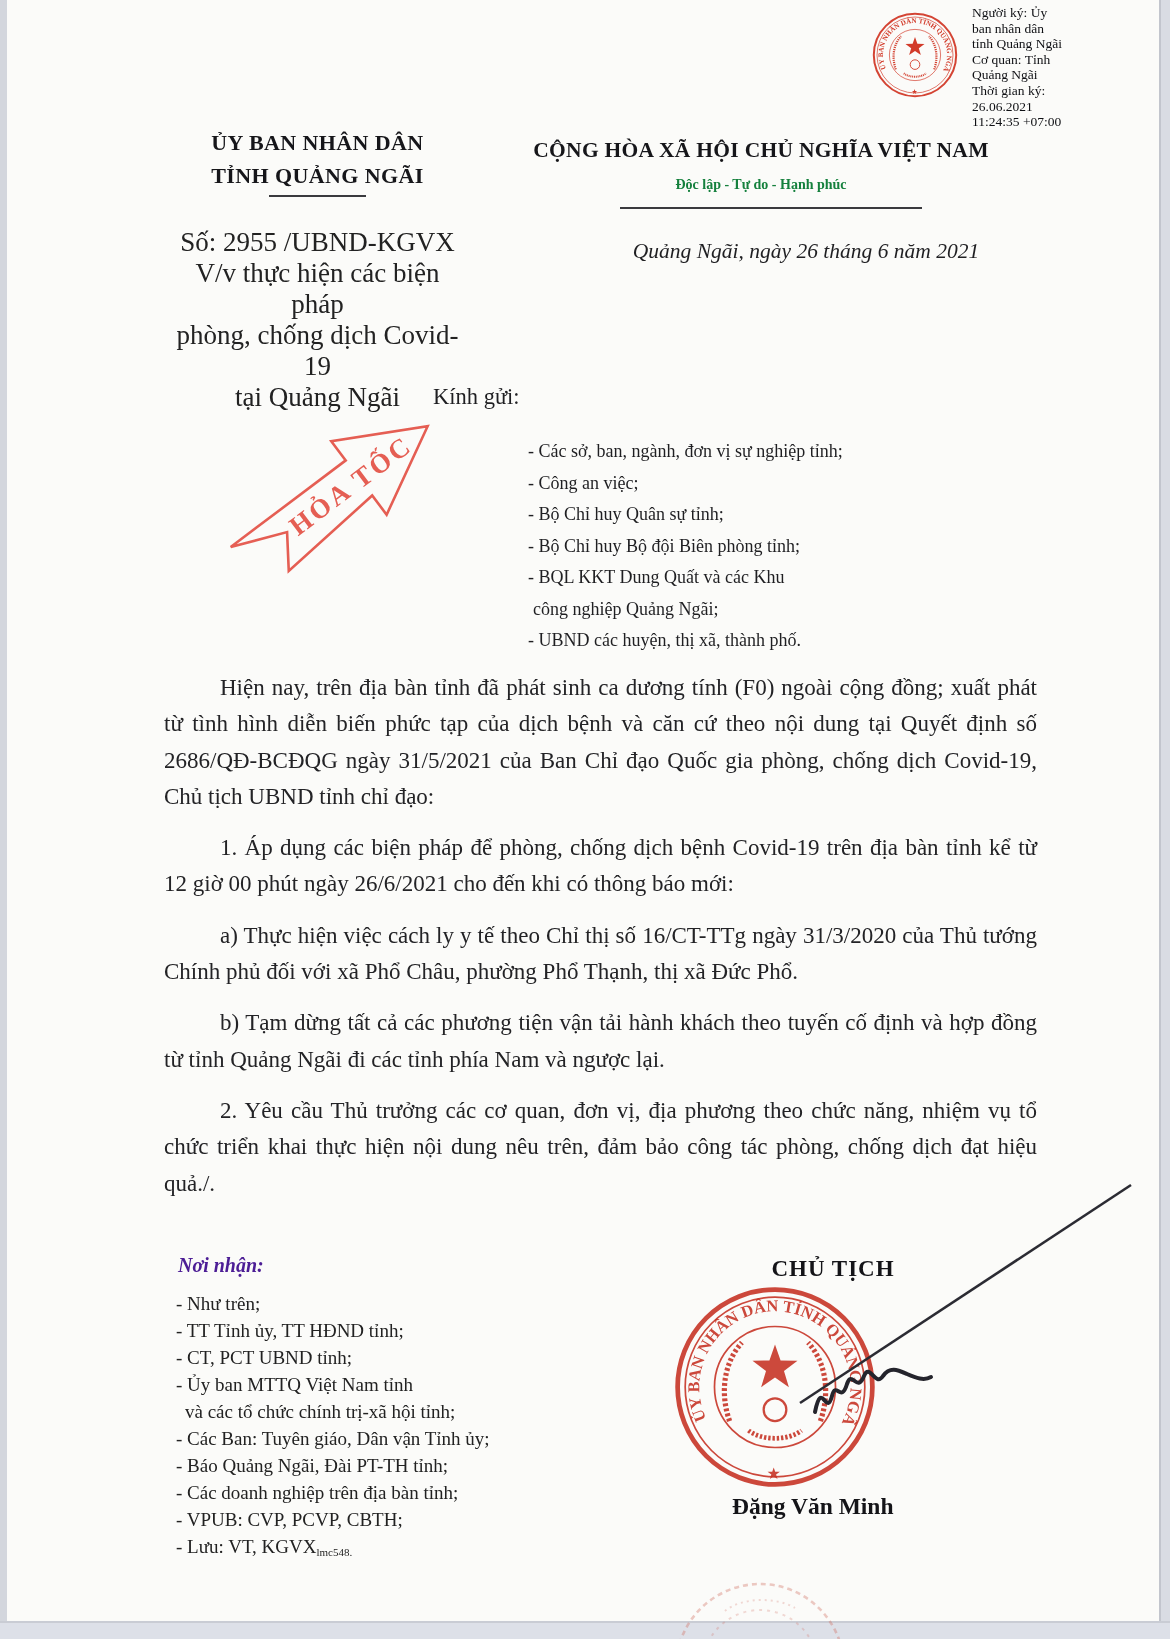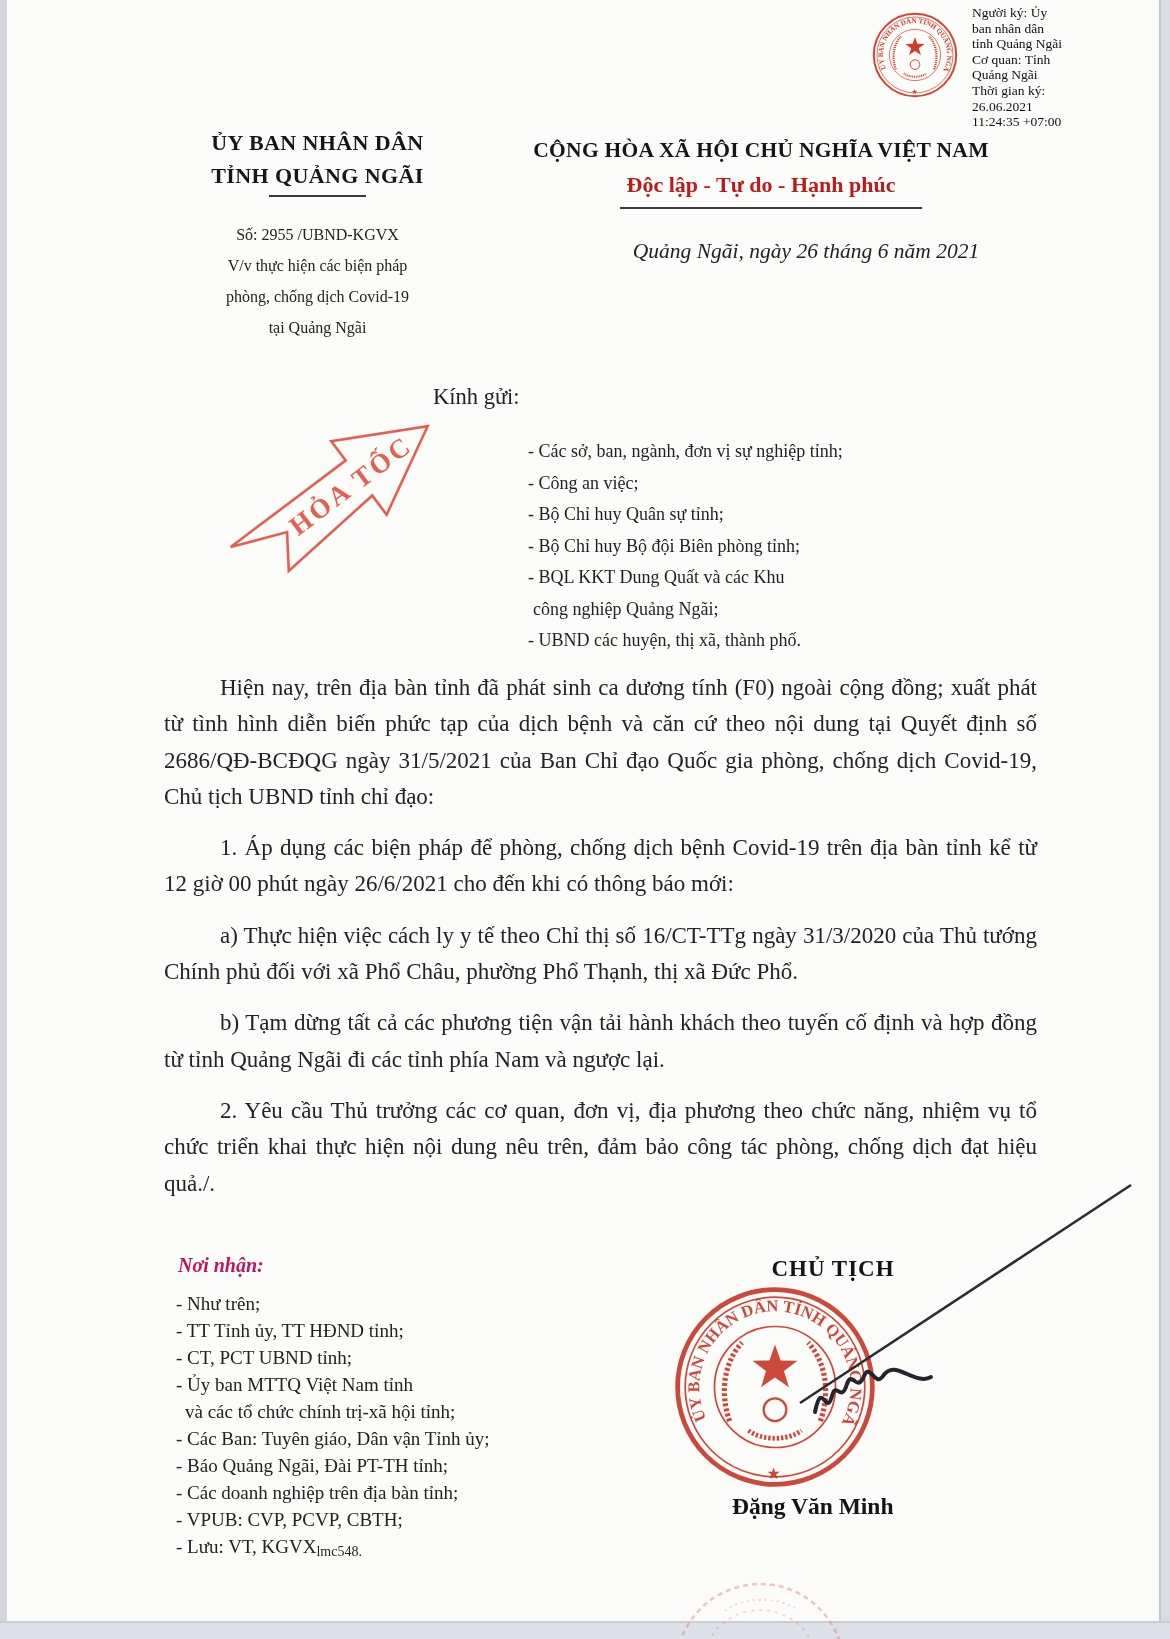--- a/index.html
+++ b/index.html
@@ -14,44 +14,44 @@
 
   .esign-seal { position:absolute; left:871px; top:11px; width:88px; height:88px; }
   .esign-text {
     position:absolute; left:972px; top:5px; width:195px;
     font-size:13.5px; line-height:15.6px; color:#0f1014; white-space:pre-line;
   }
 
   .header-left { position:absolute; left:170px; top:126px; width:295px; text-align:center; }
   .org-name { font-weight:bold; font-size:22px; line-height:33px; letter-spacing:0.4px; color:#16161a; }
   .header-rule { width:97px; height:2px; background:#3a3a3e; margin:3px auto 0; }
-  .doc-meta { margin-top:22px; font-size:16px; line-height:31px; color:#222; }
+  .doc-meta { margin-top:30px; font-size:27px; line-height:31px; color:#222; }
 
   .header-right { position:absolute; left:496px; top:136px; width:530px; text-align:center; }
   .national1 { font-weight:bold; font-size:21.5px; line-height:28px; letter-spacing:0.3px; color:#16161a; }
-  .national2 { font-weight:bold; font-size:22px; line-height:28px; margin-top:7px; color:#b91c1c; }
+  .national2 { font-weight:bold; font-size:14px; line-height:28px; margin-top:7px; color:#15803d; }
   .header-rule2 { width:302px; height:2px; background:#3a3a3e; margin:8px 0 0 124px; }
   .date-line { margin-top:30px; font-style:italic; font-size:21.5px; transform:translateX(45px); }
 
   .kinhgui-label { position:absolute; left:433px; top:384px; font-size:22.5px; }
   .recipient-list { position:absolute; left:528px; top:436px; font-size:18px; line-height:31.5px; }
   .recipient-list .indent { padding-left:5px; }
 
   .hoatoc { position:absolute; left:213px; top:396px; width:245px; height:205px; }
 
   .body-text { position:absolute; left:164px; top:670px; width:873px; }
   .body-text p {
     margin:0 0 15px 0; font-size:23px; line-height:36.3px;
     text-align:justify; text-indent:56px; color:#232326;
   }
 
-  .noinhan-label { position:absolute; left:178px; top:1254px; font-size:20px; font-weight:bold; font-style:italic; color:#be185d; }
+  .noinhan-label { position:absolute; left:178px; top:1254px; font-size:20px; font-weight:bold; font-style:italic; color:#4c1d95; }
   .noinhan-list { position:absolute; left:176px; top:1290px; font-size:19px; line-height:27px; color:#222; }
   .noinhan-list .indent { padding-left:9px; }
-  .luu-sub { font-size:14px; position:relative; top:3px; }
+  .luu-sub { font-size:11px; position:relative; top:3px; }
 
   .sign-title { position:absolute; left:733px; top:1256px; width:200px; text-align:center; font-weight:bold; font-size:23px; letter-spacing:1px; color:#141418; }
   .big-seal { position:absolute; left:671px; top:1283px; width:208px; height:208px; }
   .sig-svg { position:absolute; left:770px; top:1170px; width:375px; height:265px; }
   .signer-name { position:absolute; left:732px; top:1493px; width:215px; font-weight:bold; font-size:23.5px; color:#141418; }
   .bottom-stamp { position:absolute; left:655px; top:1556px; width:230px; height:83px; }
 </style>
 </head>
 <body>
 

